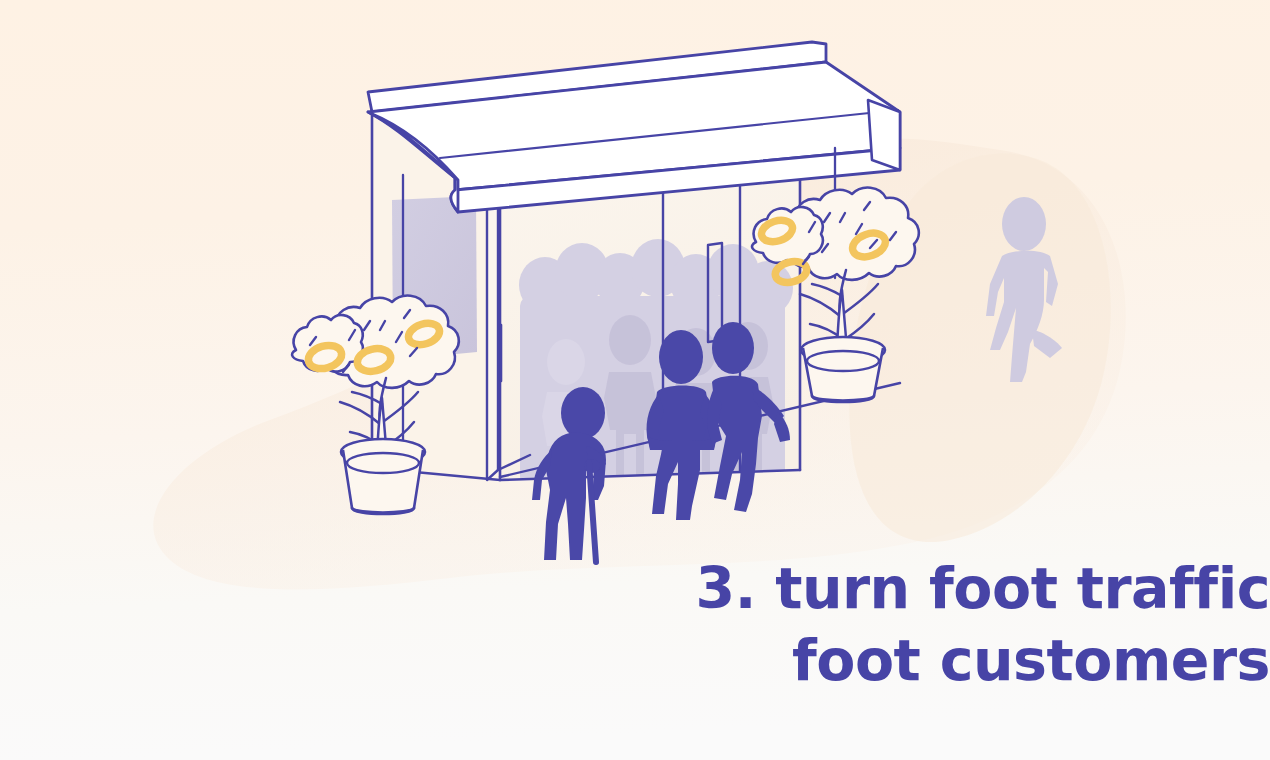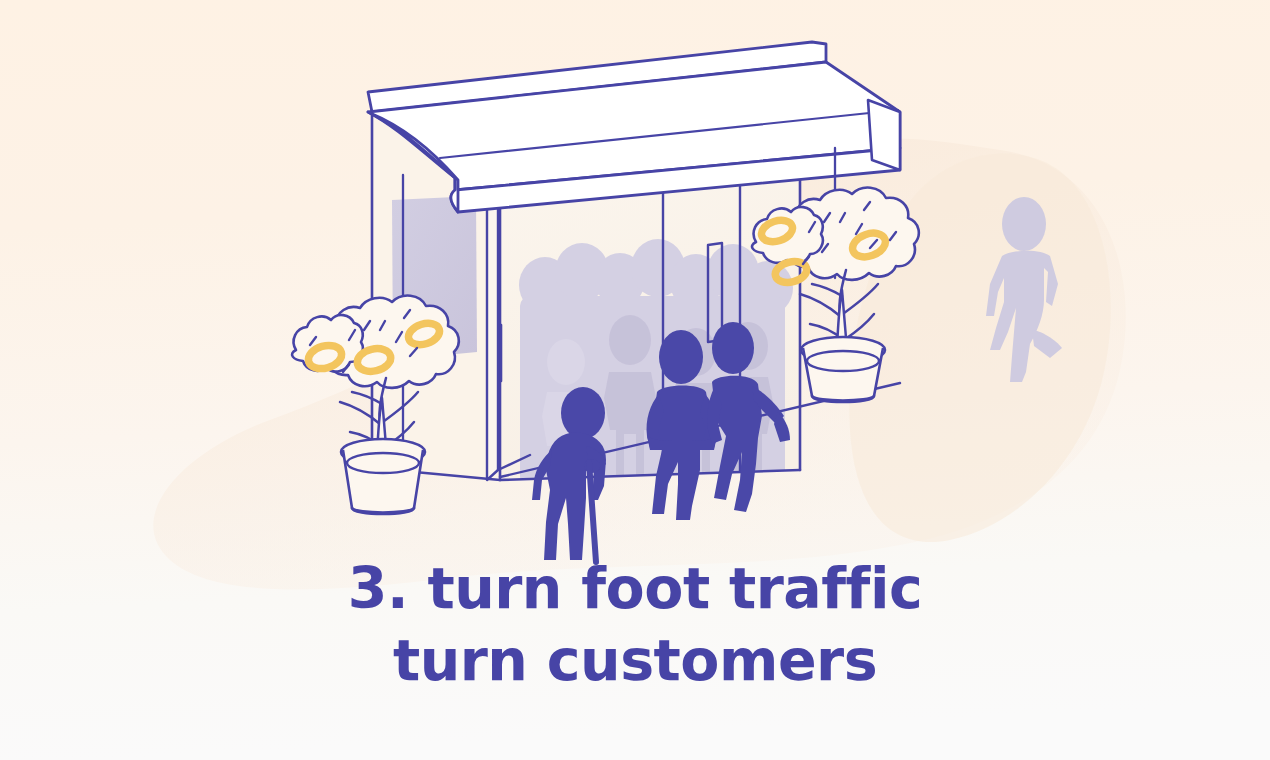--- a/index.html
+++ b/index.html
@@ -21,21 +21,21 @@
     left: 0; top: 0;
     width: 1270px;
     height: 760px;
     display: block;
   }
   .caption-layer {
     position: absolute;
     left: 0;
     top: 552px;
     width: 1270px;
-    text-align: center;
+    text-align: right;
     pointer-events: none;
   }
   .caption-line {
     display: block;
     color: #4744A6;
     font-family: "DejaVu Sans", sans-serif;
     font-weight: bold;
     font-size: 57px;
     line-height: 72px;
     letter-spacing: -0.5px;
@@ -345,16 +345,16 @@
       <path d="M778,412 C786,420 790,430 790,440 L780,442 L774,424 Z"></path>
 
       <path d="M714,388 C708,400 706,416 708,430
                L712,444 L722,440 L718,424 L722,404 Z"></path>
     </g>
 
   </svg>
 
   <div class="caption-layer">
     <span class="caption-line">3. turn foot traffic</span>
-    <span class="caption-line">turn customers</span>
+    <span class="caption-line">foot customers</span>
   </div>
 
 </div>
 
 </body></html>

